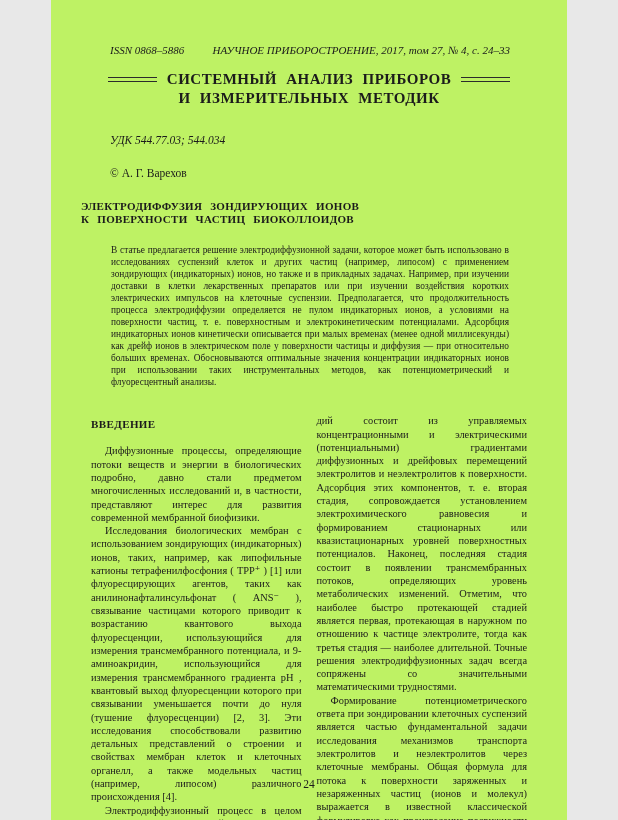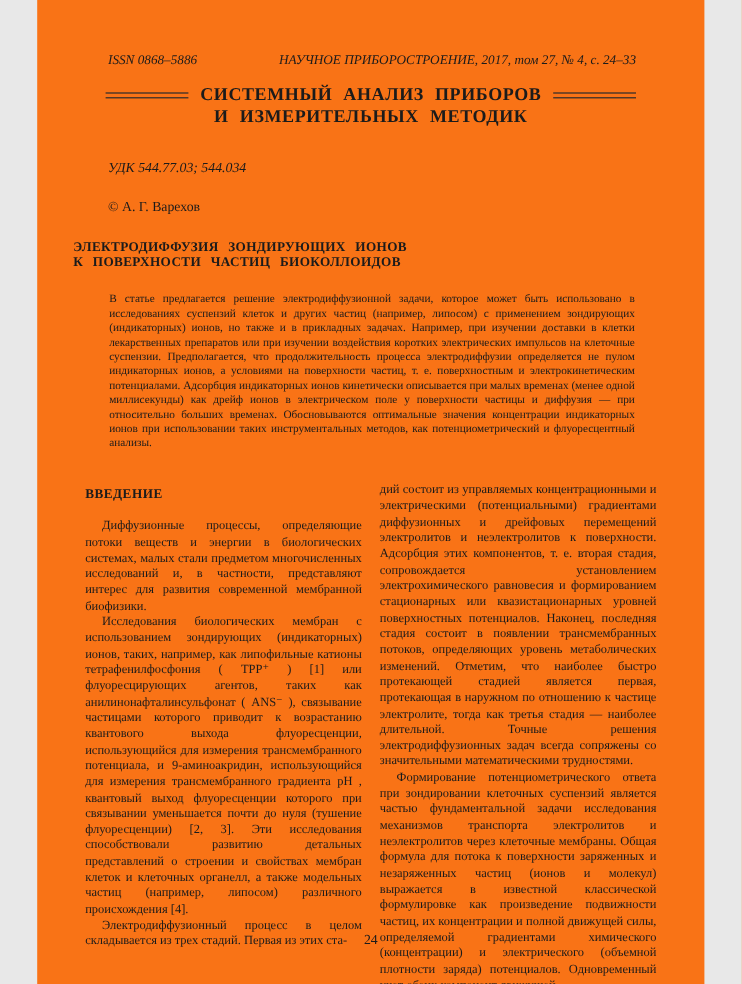--- a/index.html
+++ b/index.html
@@ -1,21 +1,21 @@
 <!DOCTYPE html>
 <html><head>
 <meta charset="utf-8">
 <style>
   html, body { margin: 0; padding: 0; background: #e8e8e8; }
   .page {
     position: relative;
-    width: 556px;
+    width: 516px;
     height: 820px;
     margin: 0 auto;
-    background: #f97316;
+    background: #bef264;
     color: #1b1b1b;
     font-family: "Liberation Serif", "DejaVu Serif", serif;
     overflow: hidden;
     box-sizing: border-box;
   }
   .head-row {
     display: flex;
     justify-content: space-between;
     margin: 44px 57px 0 59px;
     font-style: italic;
@@ -116,21 +116,21 @@
     <div>ЭЛЕКТРОДИФФУЗИЯ ЗОНДИРУЮЩИХ ИОНОВ</div>
     <div>К ПОВЕРХНОСТИ ЧАСТИЦ БИОКОЛЛОИДОВ</div>
   </div>
 
   <div class="abstract">В статье предлагается решение электродиффузионной задачи, которое может быть использовано в исследованиях суспензий клеток и других частиц (например, липосом) с применением зондирующих (индикаторных) ионов, но также и в прикладных задачах. Например, при изучении доставки в клетки лекарственных препаратов или при изучении воздействия коротких электрических импульсов на клеточные суспензии. Предполагается, что продолжительность процесса электродиффузии определяется не пулом индикаторных ионов, а условиями на поверхности частиц, т. е. поверхностным и электрокинетическим потенциалами. Адсорбция индикаторных ионов кинетически описывается при малых временах (менее одной миллисекунды) как дрейф ионов в электрическом поле у поверхности частицы и диффузия — при относительно больших временах. Обосновываются оптимальные значения концентрации индикаторных ионов при использовании таких инструментальных методов, как потенциометрический и флуоресцентный анализы.</div>
 
 
   <div class="columns">
     <div class="col">
       <div class="intro-heading">ВВЕДЕНИЕ</div>
-      <p class="indent">Диффузионные процессы, определяющие потоки веществ и энергии в биологических системах, малых стали предметом многочисленных исследований и, в частности, представляют интерес для развития современной мембранной биофизики.</p>
+      <p class="indent">Диффузионные процессы, определяющие потоки веществ и энергии в биологических подробно, давно стали предметом многочисленных исследований и, в частности, представляют интерес для развития современной мембранной биофизики.</p>
       <p class="indent">Исследования биологических мембран с использованием зондирующих (индикаторных) ионов, таких, например, как липофильные катионы тетрафенилфосфония ( TPP⁺ ) [1]  или флуоресцирующих  агентов, таких как анилинонафталинсульфонат ( ANS⁻ ), связывание частицами которого приводит к возрастанию квантового выхода флуоресценции, использующийся для измерения трансмембранного потенциала, и 9-аминоакридин, использующийся для измерения трансмембранного градиента pH , квантовый выход флуоресценции которого при связывании уменьшается почти до нуля (тушение флуоресценции) [2, 3]. Эти исследования способствовали развитию детальных представлений о строении и свойствах мембран клеток и клеточных органелл, а также модельных частиц (например, липосом) различного происхождения [4].</p>
       <p class="indent">Электродиффузионный  процесс  в  целом складывается из трех стадий. Первая из этих ста-</p>
     </div>
     <div class="col">
       <p>дий состоит из управляемых концентрационными и электрическими (потенциальными) градиентами диффузионных и дрейфовых перемещений электролитов и неэлектролитов к поверхности.  Адсорбция этих компонентов, т. е. вторая стадия, сопровождается установлением электрохимического равновесия и формированием стационарных или квазистационарных уровней поверхностных потенциалов. Наконец, последняя стадия состоит в появлении трансмембранных потоков, определяющих уровень метаболических изменений. Отметим, что наиболее быстро протекающей стадией является первая, протекающая в наружном по отношению к частице электролите, тогда как третья стадия — наиболее длительной. Точные решения электродиффузионных задач всегда сопряжены со значительными математическими трудностями.</p>
       <p class="indent">Формирование потенциометрического ответа при зондировании клеточных суспензий является частью фундаментальной задачи исследования механизмов транспорта электролитов и неэлектролитов через клеточные мембраны. Общая формула для потока к поверхности заряженных и незаряженных частиц (ионов и молекул) выражается в известной классической формулировке как произведение подвижности частиц, их концентрации и полной движущей силы, определяемой градиентами химического (концентрации) и электрического (объемной плотности заряда) потенциалов. Одновременный учет обеих компонент движущей</p>
     </div>
   </div>
 
   <div class="page-number">24</div>

